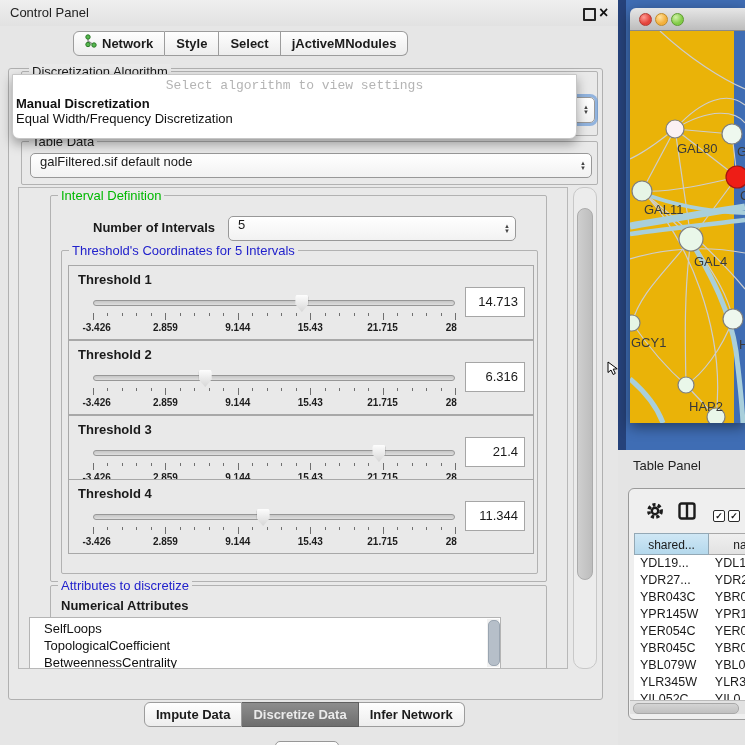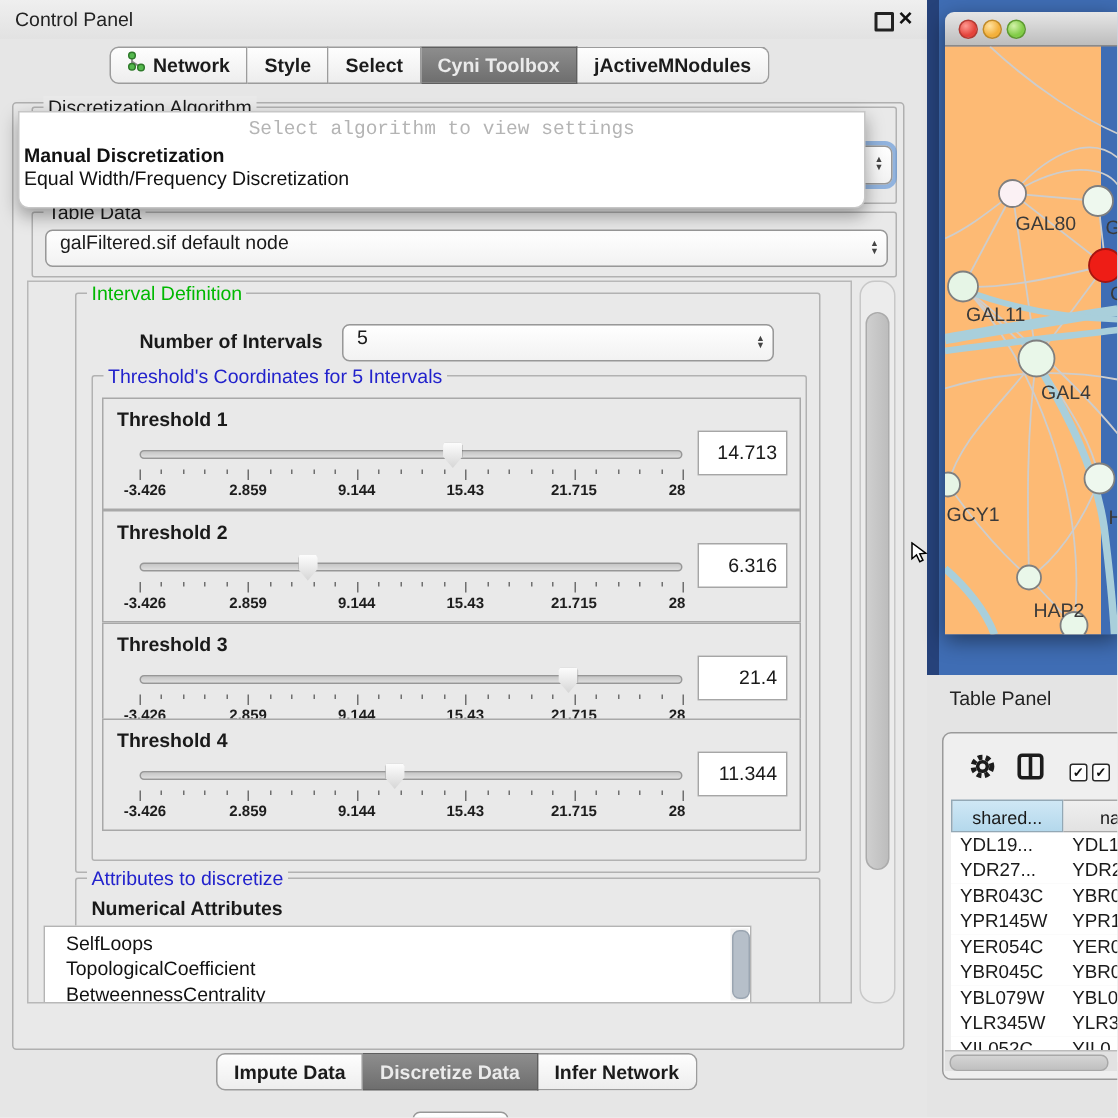--- a/index.html
+++ b/index.html
@@ -78,21 +78,21 @@
   
   #desktop{left:618px;top:0;width:127px;height:450px;background:#3f6db4;}
   #desktop-edge{left:618px;top:0;width:8px;height:450px;background:#26427a;}
   #mac-win{left:630px;top:8px;width:115px;height:415px;border-radius:6px 0 0 0;overflow:hidden;
            box-shadow:0 4px 14px rgba(0,0,0,0.45);}
   #mac-titlebar{position:absolute;left:0;top:0;width:115px;height:22px;background:linear-gradient(#e6e6e6,#bdbdbd);border-bottom:1px solid #8a8a8a;}
   .light{position:absolute;top:5px;width:11px;height:11px;border-radius:50%;}
   .light.red{left:9px;background:radial-gradient(circle at 35% 30%,#ff9a92,#e4443c 60%);border:1px solid #b33a33;}
   .light.yellow{left:25px;background:radial-gradient(circle at 35% 30%,#ffe2a0,#f3b03c 60%);border:1px solid #c08a28;}
   .light.green{left:41px;background:radial-gradient(circle at 35% 30%,#d2f2a8,#82cc48 60%);border:1px solid #5d9a30;}
-  #net-view{position:absolute;left:0;top:23px;width:104px;height:392px;background:#fdba74;}
+  #net-view{position:absolute;left:0;top:23px;width:104px;height:392px;background:#eab308;}
 
   
   #tp-region{left:618px;top:450px;width:127px;height:295px;background:#e4e4e4;}
   #tp-title{left:633px;top:458px;font-size:13px;color:#222;}
   #tp-box{left:628px;top:488px;width:117px;height:230px;background:#efefef;border:1px solid #9a9a9a;border-radius:6px 0 0 6px;overflow:hidden;}
   .tp-check{display:inline-block;width:10px;height:10px;border:1.5px solid #2a2a2a;border-radius:2px;
             font-size:9px;line-height:10px;text-align:center;color:#111;font-weight:bold;margin-right:3px;background:#fff;}
   #tp-header{position:absolute;left:5px;top:44px;height:22px;display:flex;}
   .tp-hcell{font-size:12px;line-height:22px;text-align:center;border:1px solid #93a8b5;}
   .tp-hcell.c1{width:73px;background:linear-gradient(#cfe7f5,#b4d8ec);}
@@ -130,23 +130,20 @@
             <circle cx="9" cy="11" r="2.2" fill="#55b84e" stroke="#2e7a2a"></circle>
           </svg>
         </span>
         <span>Network</span>
       </div>
       <div class="tab">
           <span>Style</span>
         </div>
       <div class="tab">
           <span>Select</span>
-        </div>
-      <div class="tab sel">
-          <span>Cyni Toolbox</span>
         </div>
       <div class="tab">
           <span>jActiveMNodules</span>
         </div>
     </div>
 
     <div id="cp-panel" class="abs">
 
       <div class="group" style="left:12px;top:2px;width:575px;height:63px;">
         <span class="glabel">Discretization Algorithm</span>

